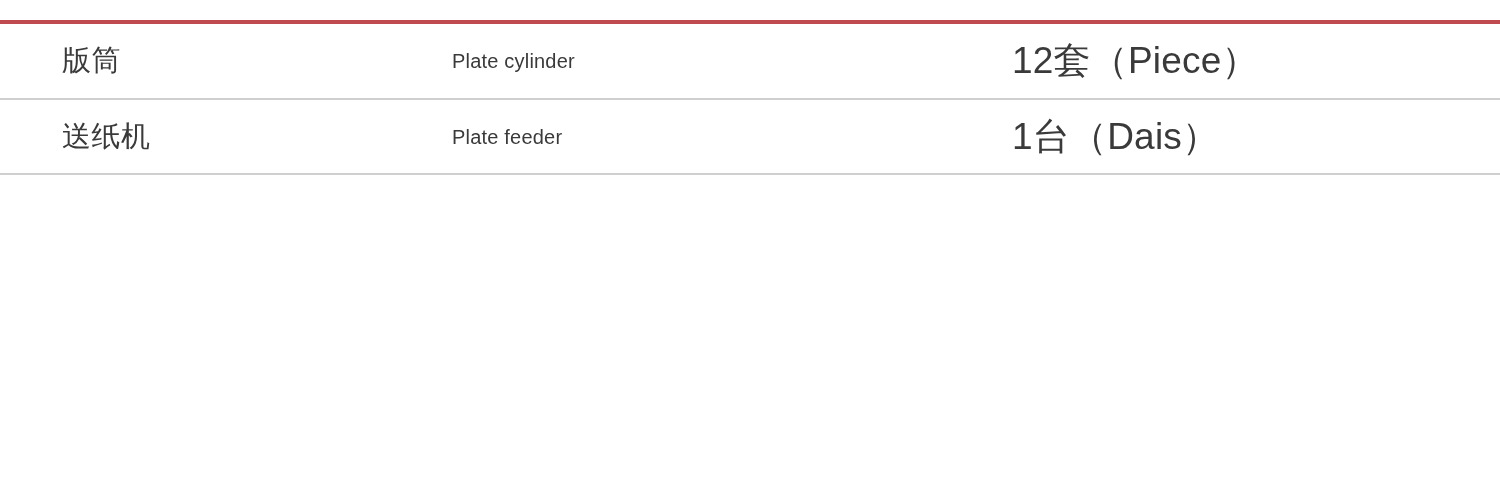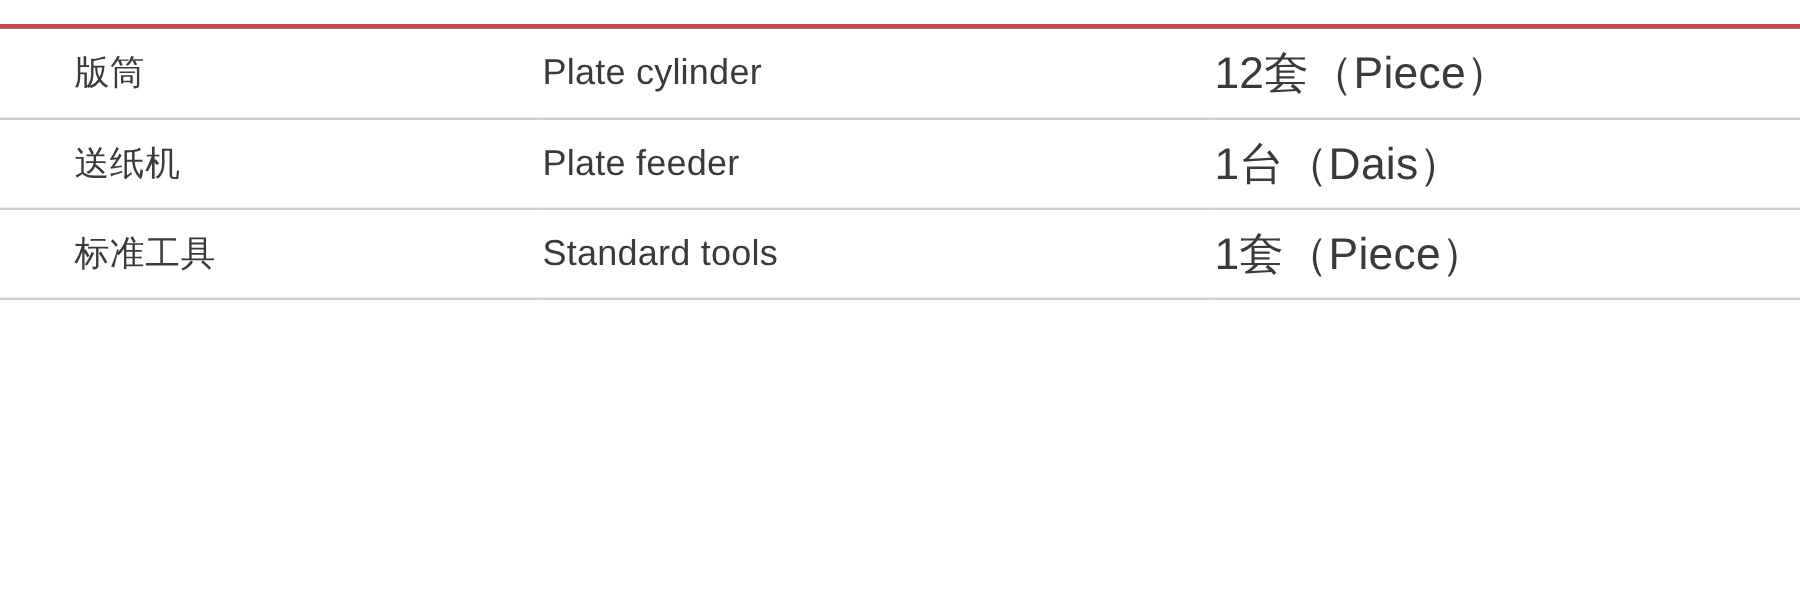--- a/index.html
+++ b/index.html
@@ -56,21 +56,21 @@
 
   .col-name-cn {
     width: 390px;
     padding-left: 62px !important;
     font-size: 29px;
     letter-spacing: 0.5px;
   }
   .col-name-en {
     width: 560px;
     padding-left: 452px !important;
-    font-size: 30px;
+    font-size: 20px;
     letter-spacing: 0.2px;
   }
   .col-qty {
     padding-left: 1012px !important;
     font-size: 37px;
     letter-spacing: 0.2px;
   }
 
   
   .spec-table td.col-name-en,
@@ -115,29 +115,20 @@
       <tr>
         <td class="col-name-cn">送纸机</td>
         <td class="col-name-en">
           <span>Plate feeder</span>
         </td>
         <td class="col-qty">
           <span>1台（Dais）</span>
         </td>
       </tr>
 
-      <tr>
-        <td class="col-name-cn">标准工具</td>
-        <td class="col-name-en">
-          <span>Standard tools</span>
-        </td>
-        <td class="col-qty">
-          <span>1套（Piece）</span>
-        </td>
-      </tr>
 
 
 
 
     </tbody>
   </table>
 
 </div>
 
 </body></html>

